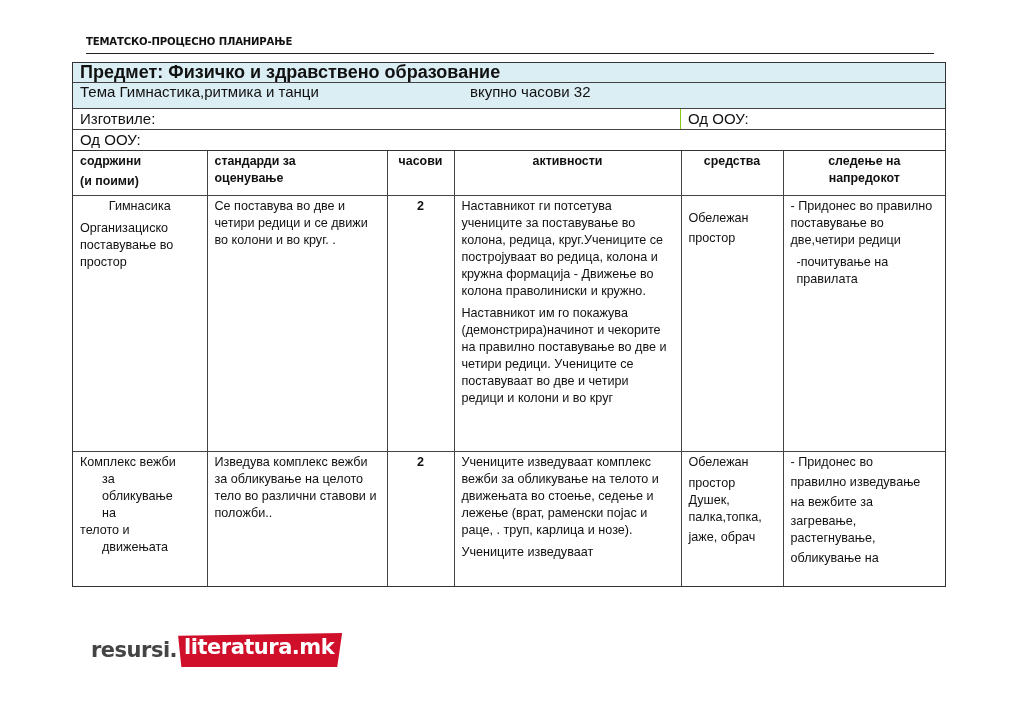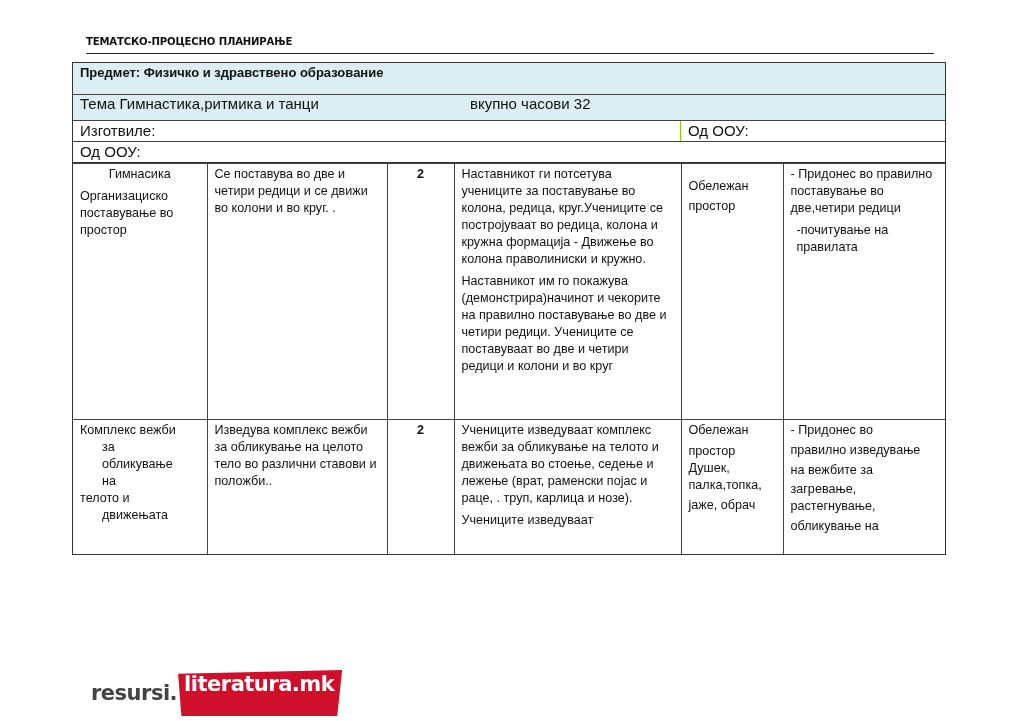--- a/index.html
+++ b/index.html
@@ -4,39 +4,39 @@
 <style>
   html, body { margin:0; padding:0; background:#ffffff; }
   body { width:1020px; height:721px; position:relative; overflow:hidden; font-family:"Liberation Sans", sans-serif; color:#111; }
   .doc-title { position:absolute; left:86px; top:35px; font-size:11px; font-weight:bold; letter-spacing:-0.2px; font-family:"DejaVu Sans", sans-serif; transform:scaleX(0.92); transform-origin:left; }
   .title-rule { position:absolute; left:86px; top:53px; width:848px; height:0; border-top:1.5px solid #222; }
   .frame { position:absolute; left:72px; top:62px; width:874px; border:1.5px solid #333; box-sizing:border-box; }
   .row { display:flex; box-sizing:border-box; border-bottom:1px solid #444; font-size:15px; }
   .blue { background:#dbeef3; }
   .cell { box-sizing:border-box; padding:1px 7px; }
   .vline { border-right:1px solid #84cc16; }
-  .subject { font-weight:bold; font-size:13px; height:32px; line-height:17px;text-align:center; }
+  .subject { font-weight:bold; font-size:18px; height:20px; line-height:17px;text-align:center; }
   .theme { height:26px; line-height:15px; }
   .theme .total { position:absolute; left:390px; }
   .meta { height:21px; line-height:18px; }
   table.plan { border-collapse:collapse; width:100%; table-layout:fixed; font-size:12.6px; }
   table.plan td, table.plan th { border:1px solid #444; vertical-align:top; padding:2px 7px; line-height:17px; }
   table.plan tr:first-child th { border-top:none; }
   table.plan tr td:first-child, table.plan tr th:first-child { border-left:none; }
   table.plan tr td:last-child, table.plan tr th:last-child { border-right:none; }
   table.plan tr:last-child td { border-bottom:none; }
   th { font-weight:bold; text-align:left; height:40px; font-size:12.4px; }
   th.center { text-align:center; }
   td.center { text-align:center; font-weight:bold; }
   p { margin:0; }
   .gap { margin-top:5px; }
   .indent { padding-left:22px; }
-  .logo { position:absolute; left:91px; top:670px; display:flex; align-items:center; }
+  .logo { position:absolute; left:91px; top:633px; display:flex; align-items:center; }
   .logo-a { font-size:21px; color:#444; font-weight:bold; font-family:"DejaVu Sans", sans-serif; letter-spacing:-0.5px; }
-  .logo-b { font-size:21px; color:#fff; background:#d0102a; font-weight:bold; font-family:"DejaVu Sans", sans-serif; padding:2px 8px 20px 6px; margin-left:1px; clip-path:polygon(0 8%, 100% 0, 97% 100%, 2% 100%); letter-spacing:-0.5px; }
+  .logo-b { font-size:21px; color:#fff; background:#d0102a; font-weight:bold; font-family:"DejaVu Sans", sans-serif; padding:2px 8px 8px 6px; margin-left:1px; clip-path:polygon(0 8%, 100% 0, 97% 100%, 2% 100%); letter-spacing:-0.5px; }
 </style>
 </head>
 <body>
 
 <div class="doc-title">ТЕМАТСКО-ПРОЦЕСНО ПЛАНИРАЊЕ</div>
 <div class="title-rule"></div>
 
 <div class="frame">
   <div class="row blue subject">
     <div class="cell">Предмет:  Физичко и здравствено образование</div>
@@ -56,20 +56,37 @@
   <table class="plan">
     <colgroup>
       <col style="width:134px">
         <col style="width:180px">
         <col style="width:67px">
         <col style="width:227px">
         <col style="width:102px">
         <col>
     </colgroup>
     <tbody>
+        <tr>
+      <th>
+            <p>содржини</p>
+            <p style="margin-top:3px">(и поими)</p>
+          </th>
+      <th>
+            <p>стандарди за</p>
+            <p>оценување</p>
+          </th>
+      <th class="center">часови</th>
+      <th class="center">активности</th>
+      <th class="center">средства</th>
+      <th class="center">
+            <p>следење на</p>
+            <p>напредокот</p>
+          </th>
+    </tr>
     <tr style="height:256px">
       <td>
         <p style="text-align:center">Гимнасика</p>
         <p class="gap">Организациско поставување во простор</p>
       </td>
       <td>Се поставува во две и четири редици и се движи во колони и во круг.  .</td>
       <td class="center">2</td>
       <td>
         <p>Наставникот ги потсетува учениците за поставување во колона, редица, круг.Учениците се постројуваат во редица, колона и кружна формација - Движење во колона праволиниски и кружно.</p>
         <p class="gap">Наставникот им го покажува (демонстрира)начинот и чекорите на правилно поставување во две и четири редици. Учениците се поставуваат во две и четири редици и колони и во круг</p>

